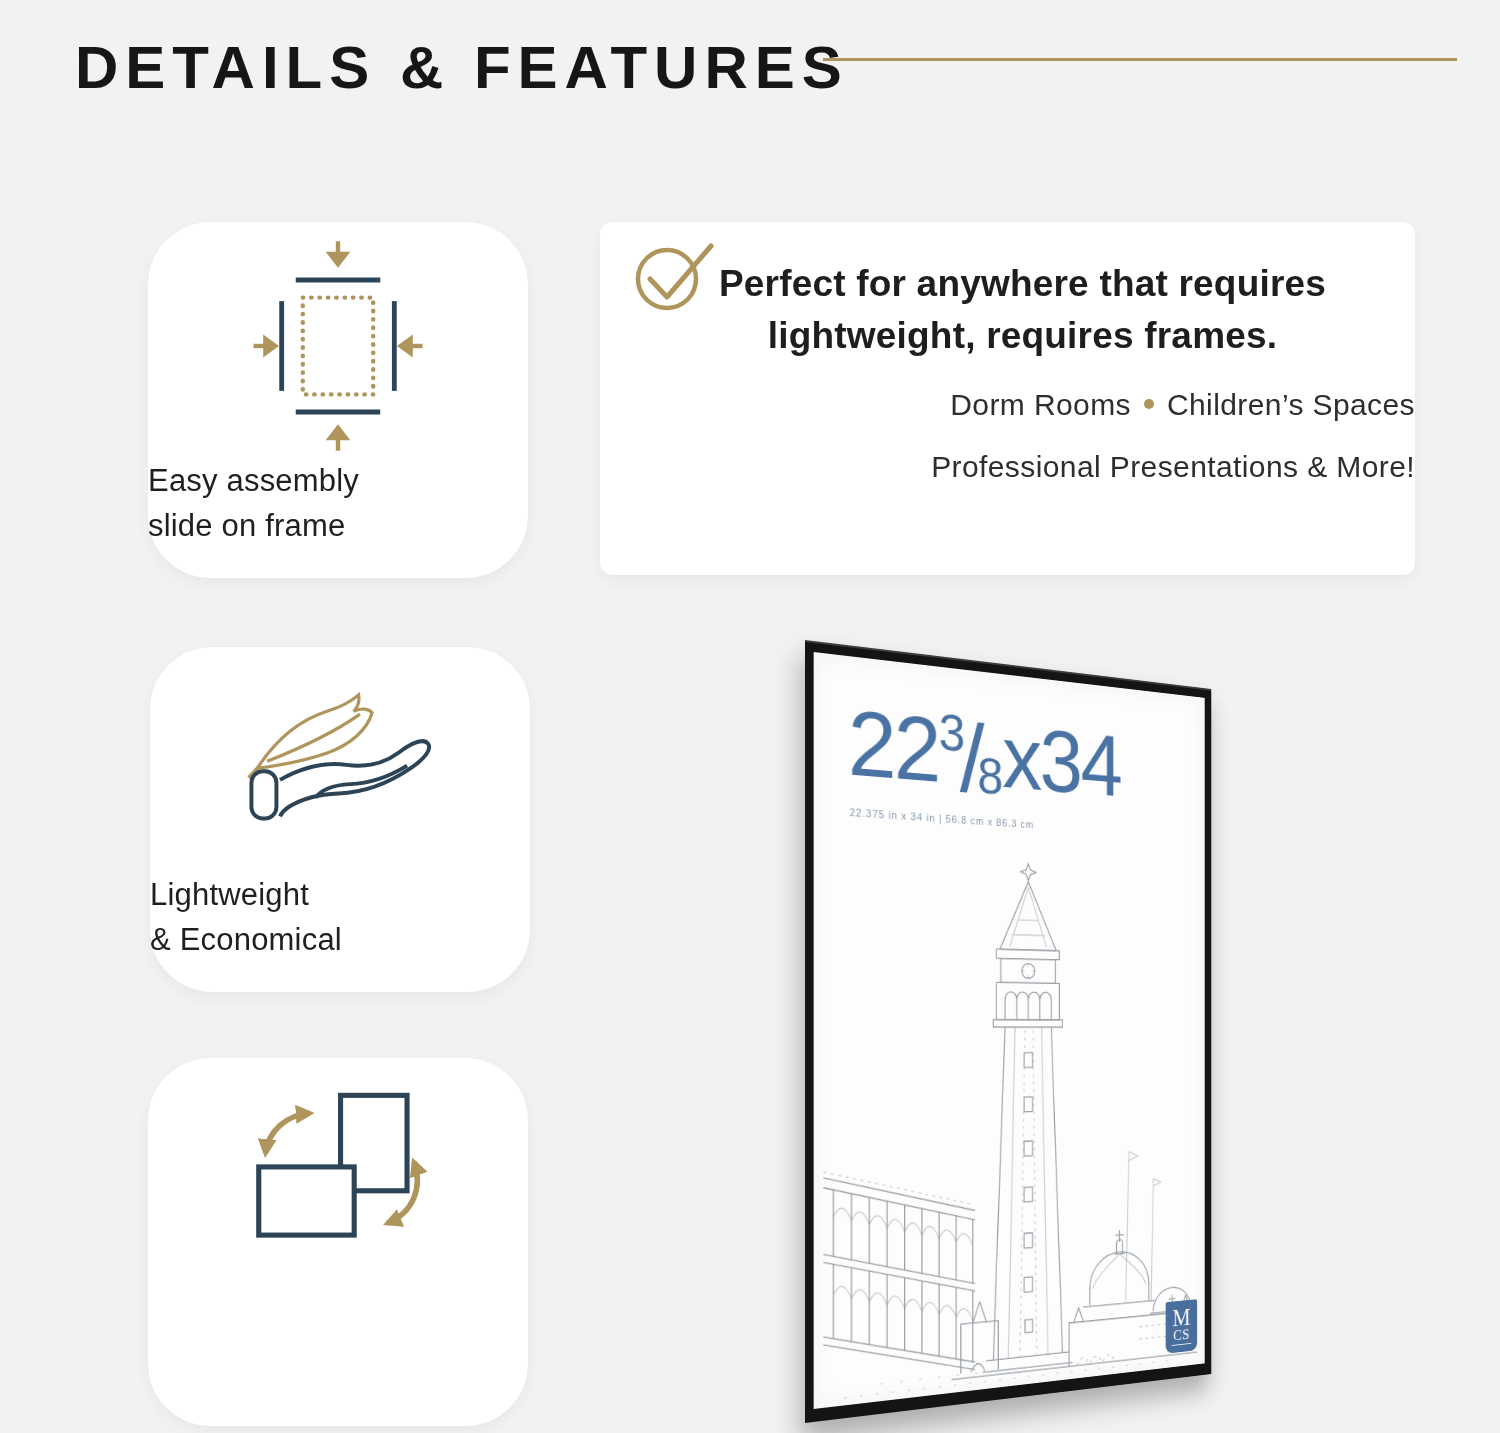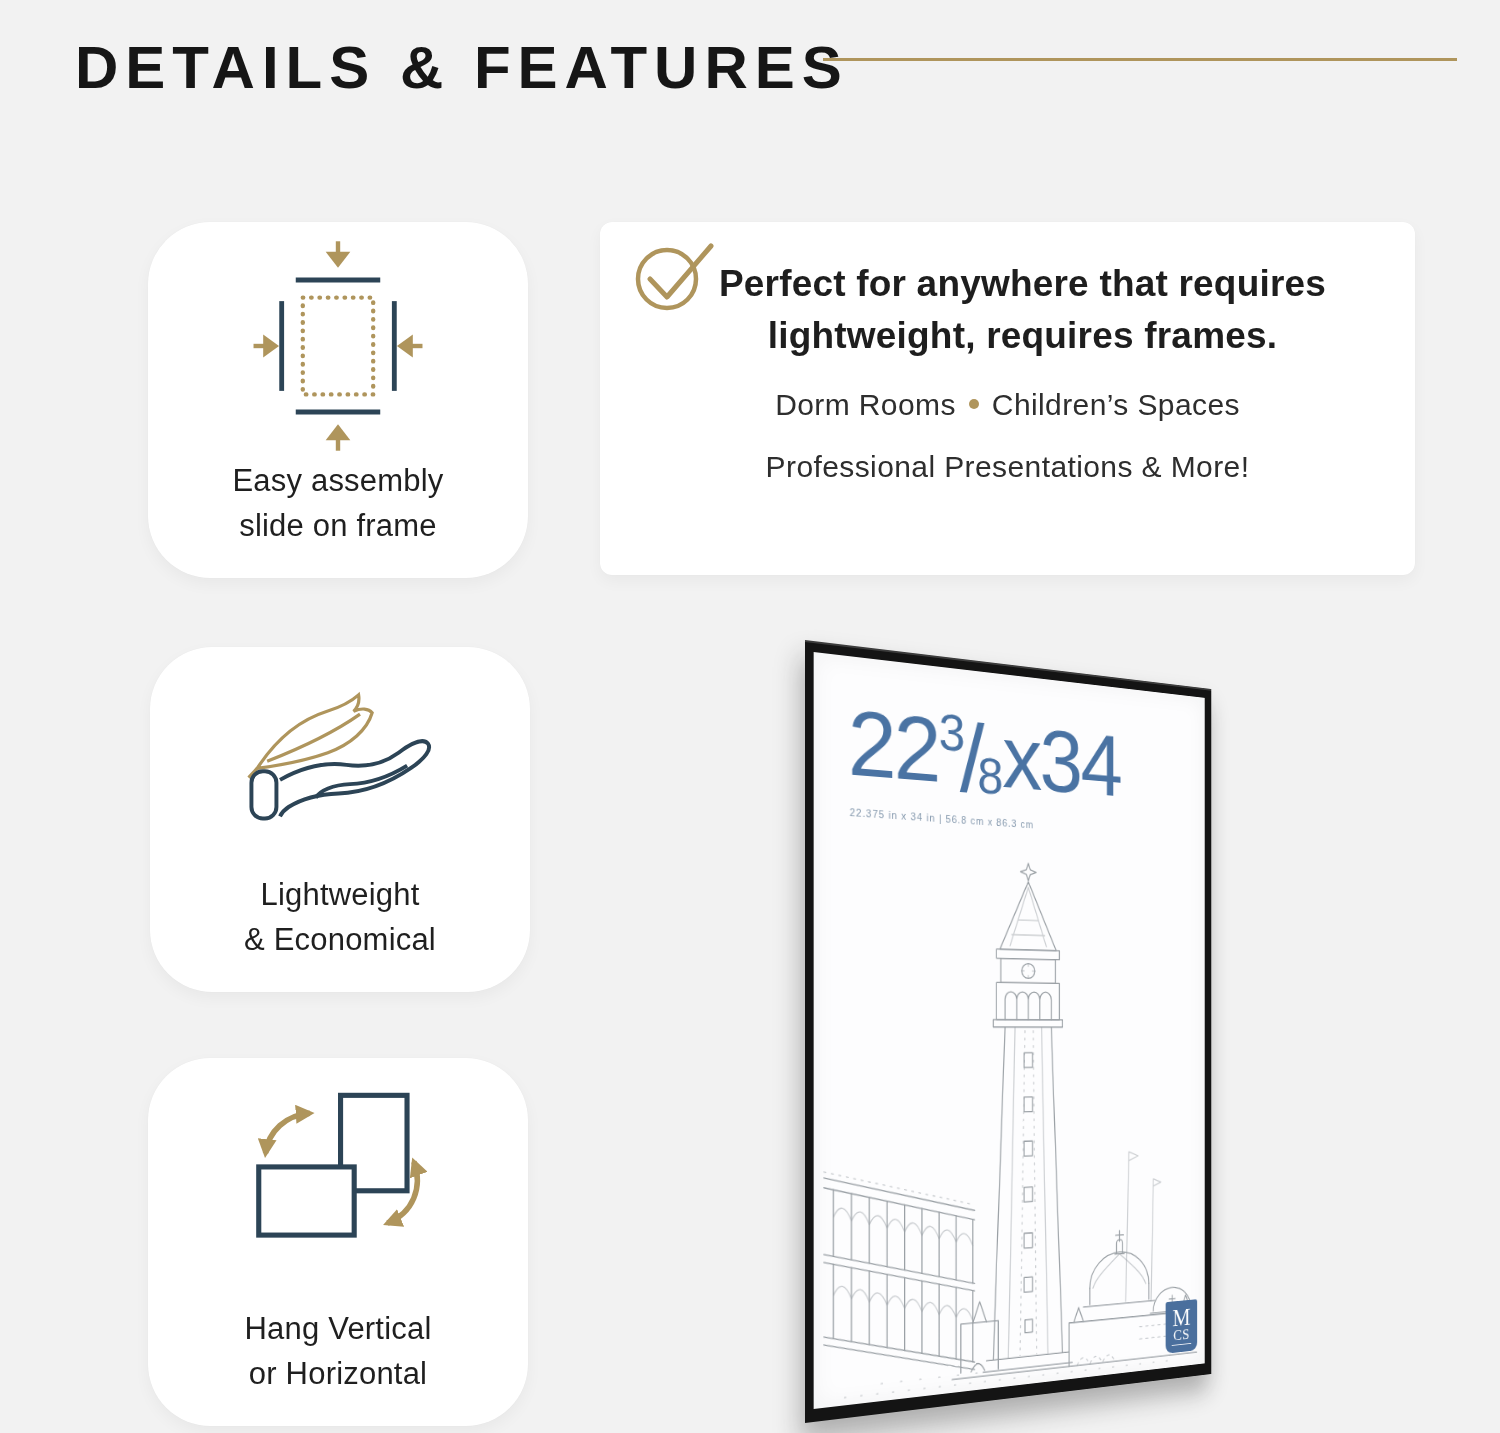--- a/index.html
+++ b/index.html
@@ -17,28 +17,28 @@
     letter-spacing:7px;color:var(--title);white-space:nowrap;}
   .gold-rule{position:absolute;left:823px;top:58px;width:634px;height:3px;background:var(--gold);}
 
   
   .card{position:absolute;background:var(--card);border-radius:62px;
     box-shadow:0 0 1px rgba(0,0,0,.05),0 6px 16px rgba(0,0,0,.045);}
   .fcard1{left:148px;top:222px;width:380px;height:356px;}
   .fcard2{left:150px;top:647px;width:380px;height:345px;}
   .fcard3{left:148px;top:1058px;width:380px;height:368px;}
   .fcard .icon-wrap{position:absolute;left:0;right:0;display:flex;justify-content:center;}
-  .caption{position:absolute;left:0;right:0;bottom:30px;text-align:center;
+  .caption{position:absolute;left:0;right:0;bottom:30px;
     font-size:31px;line-height:45px;font-weight:500;color:#1f1f1f;letter-spacing:.2px;}
 
   .benefits{left:600px;top:222px;width:815px;height:353px;border-radius:12px;}
   .check-svg{position:absolute;left:12px;top:17px;}
   .headline{padding:36px 30px 0 60px;text-align:center;font-size:37px;line-height:52px;
     font-weight:600;color:#1e1e1e;letter-spacing:.2px;}
-  .uses{margin-top:12px;text-align:center;font-size:30px;line-height:62px;
+  .uses{margin-top:12px;text-align:right;font-size:30px;line-height:62px;
     color:var(--text);letter-spacing:.4px;}
   .dot{display:inline-block;width:10px;height:10px;border-radius:50%;
     background:var(--gold);margin:0 13px;vertical-align:middle;position:relative;top:-3px;}
 
   
   .frame3d{position:absolute;left:805px;top:640px;width:482px;height:783px;
     transform-origin:left center;
     transform:perspective(900px) rotateY(15.5deg);
     background:var(--frame_black);
     border-top:2px solid #3c3c3c;
@@ -131,24 +131,20 @@
           <marker id="ah" viewBox="0 0 10 10" refX="7.5" refY="5" markerWidth="3.4" markerHeight="3.4" orient="auto-start-reverse">
             <path d="M0,0 L10,5 L0,10 z" fill="#af955c"></path>
           </marker>
         </defs>
         <rect class="st-navy fl-white" x="118" y="8" width="78" height="112" stroke-width="6"></rect>
         <rect class="st-navy fl-white" x="22" y="92" width="112" height="80" stroke-width="6"></rect>
         <path class="st-gold" d="M30,76 C33,50 54,31 82,29" stroke-width="6.5" marker-start="url(#ah)" marker-end="url(#ah)"></path>
         <path class="st-gold" d="M204,86 C215,116 203,146 173,158" stroke-width="6.5" marker-start="url(#ah)" marker-end="url(#ah)"></path>
       </svg>
     </div>
-    <div class="caption">
-      <div>Hang Vertical</div>
-      <div>or Horizontal</div>
-    </div>
   </div>
 
   <div class="card benefits">
     <svg class="check-svg" width="110" height="80" viewBox="0 0 110 80">
       <circle class="st-gold" cx="55" cy="40" r="29" stroke-width="4.5"></circle>
       <path class="st-gold" d="M38,40 L55,58 L99,7" stroke-width="5" stroke-linecap="round" stroke-linejoin="round"></path>
     </svg>
     <div class="headline">
       <div>Perfect for anywhere that requires</div>
       <div>lightweight, requires frames.</div>

